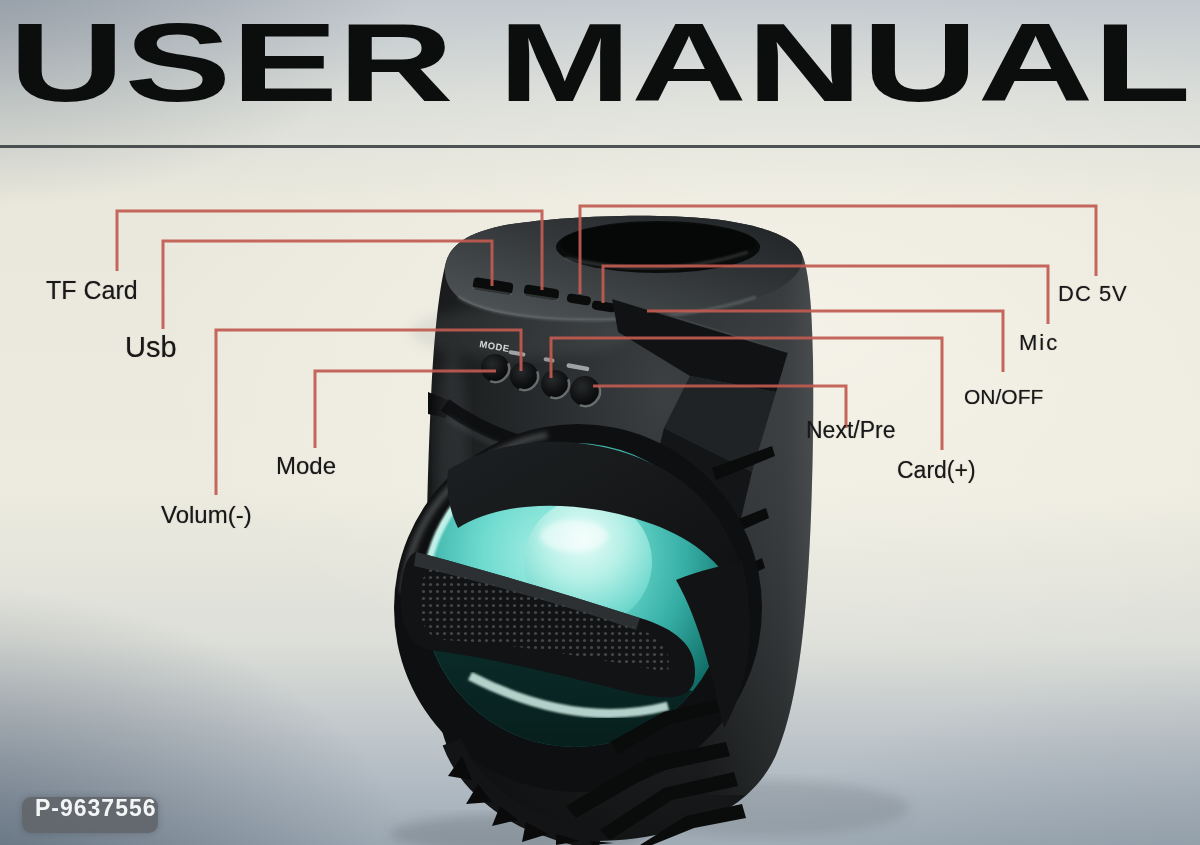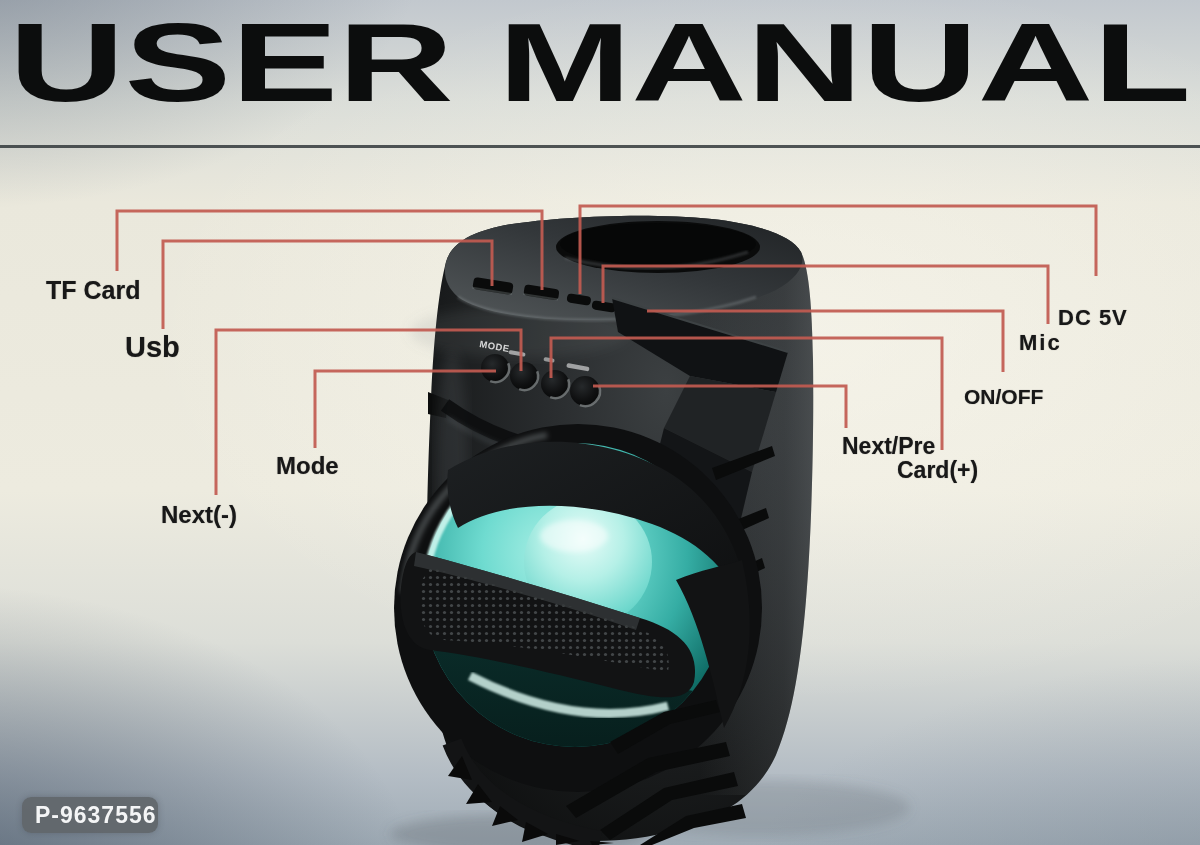--- a/index.html
+++ b/index.html
@@ -14,27 +14,27 @@
       linear-gradient(180deg,#c2c8ce 0%,#daddd8 12%,#eae8dc 24%,#edebdf 58%,#dcded8 76%,#b3bcc4 92%,#9fabb5 100%);
   }
   .title-svg{position:absolute;left:0;top:0;}
   .title-svg text{
     font-family:"Liberation Sans","DejaVu Sans",sans-serif;
     font-weight:bold;fill:#0c0d0d;
   }
   .rule{position:absolute;left:0;top:145px;width:1200px;height:3px;background:#33383b;opacity:.85;}
   .art,.lines{position:absolute;left:0;top:0;}
   .lbl{
-    position:absolute;font-weight:bold;color:#181818;white-space:nowrap;
+    position:absolute;font-weight:normal;color:#181818;white-space:nowrap;
     text-shadow:0 0 1px rgba(25,25,25,.5);
   }
   .badge{
     position:absolute;left:22px;top:797px;width:136px;height:36px;
     background:rgba(97,102,106,.92);border-radius:9px;
-    display:flex;align-items:center;padding-left:13px;box-sizing:border-box;
+    display:flex;align-items:flex-start;padding-left:13px;box-sizing:border-box;
     box-shadow:0 0 6px rgba(40,45,50,.25);
   }
   .badge span{font:bold 23px/1 "Liberation Sans",sans-serif;color:#f4f5f6;letter-spacing:1px;}
 </style>
 </head>
 <body>
 
 <div class="stage">
 
   <svg class="title-svg" width="1200" height="140">
@@ -232,24 +232,24 @@
     <polyline points="580,294 580,206 1096,206 1096,276"></polyline>
     <polyline points="603,303 603,266 1048,266 1048,324"></polyline>
     <polyline points="647,311 1003,311 1003,372"></polyline>
     <polyline points="551,378 551,338 942,338 942,450"></polyline>
     <polyline points="593,386 846,386 846,428"></polyline>
   </svg>
 
   <div class="lbl" style="left:46px;top:276px;font-size:25px;">TF Card</div>
   <div class="lbl" style="left:125px;top:331px;font-size:29px;">Usb</div>
   <div class="lbl" style="left:276px;top:452px;font-size:24px;">Mode</div>
-  <div class="lbl" style="left:161px;top:501px;font-size:24px;">Next(-)</div>
-  <div class="lbl" style="left:1058px;top:281px;font-size:22px;letter-spacing:1px;margin-top:24px;">DC 5V</div>
+  <div class="lbl" style="left:161px;top:501px;font-size:24px;">Volum(-)</div>
+  <div class="lbl" style="left:1058px;top:281px;font-size:22px;letter-spacing:1px;">DC 5V</div>
   <div class="lbl" style="left:1019px;top:330px;font-size:22px;letter-spacing:2px;">Mic</div>
   <div class="lbl" style="left:964px;top:385px;font-size:21px;">ON/OFF</div>
-  <div class="lbl" style="left:806px;top:433px;font-size:23px;margin-left:36px;">Next/Pre</div>
+  <div class="lbl" style="left:806px;top:417px;font-size:23px;">Next/Pre</div>
   <div class="lbl" style="left:897px;top:457px;font-size:23px;">Card(+)</div>
 
   <div class="badge">
     <span>P-9637556</span>
   </div>
 
 </div>
 
 </body></html>

